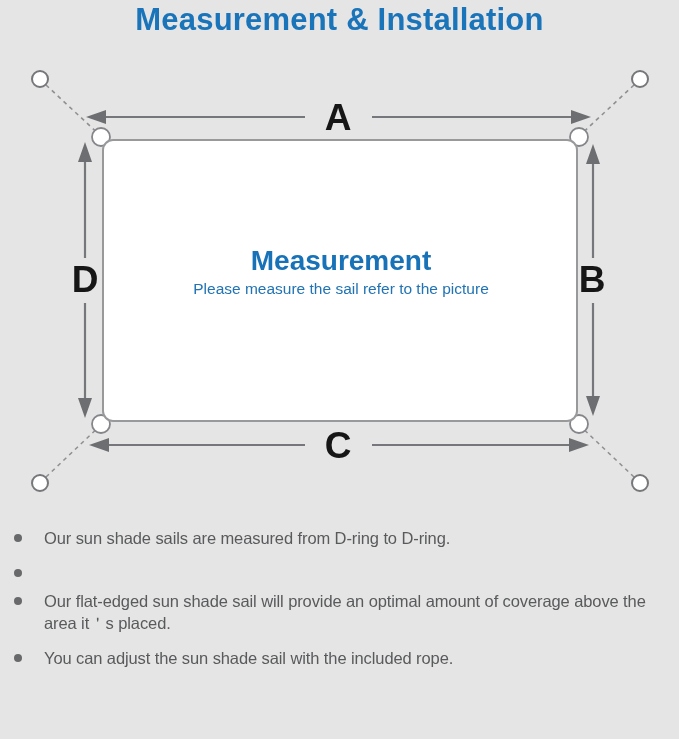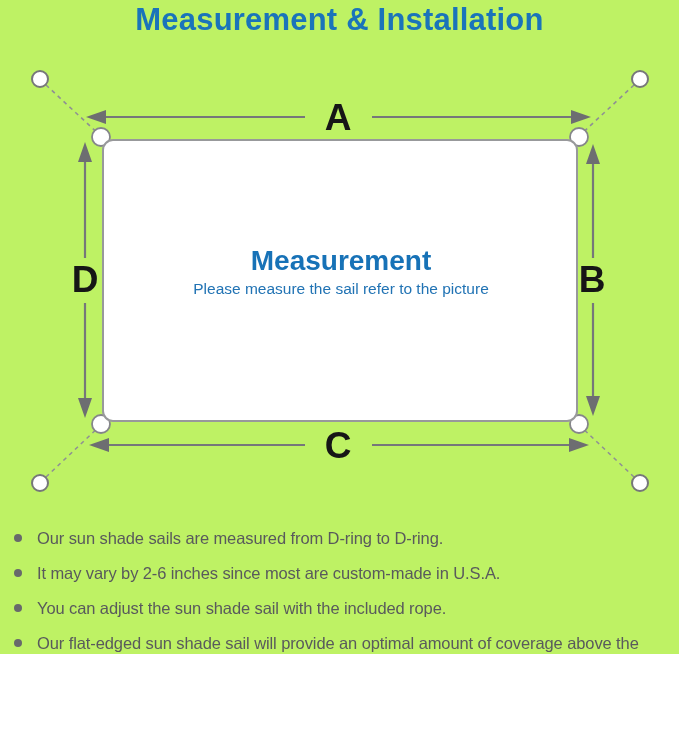--- a/index.html
+++ b/index.html
@@ -1,20 +1,20 @@
 <!DOCTYPE html>
 <html><head>
 <meta charset="utf-8">
 <style>
   html, body { margin: 0; padding: 0; background: #ffffff; }
   .page {
     position: relative;
     width: 679px;
-    height: 654px;
-    background: #bef264;
+    height: 739px;
+    background: #e5e5e5;
     overflow: hidden;
     font-family: "Liberation Sans", sans-serif;
   }
   .title {
     position: absolute;
     top: 0; left: 0; right: 0;
     margin: 0;
     padding-top: 2px;
     text-align: center;
     font-size: 31px;
@@ -55,21 +55,21 @@
     top: 527px;
     left: 14px;
     right: 5px;
     margin: 0;
     padding: 0;
     list-style: none;
   }
   .notes li {
     display: flex;
     align-items: flex-start;
-    gap: 15px;
+    gap: 22px;
     margin-bottom: 13px;
     font-size: 16.5px;
     line-height: 22px;
     letter-spacing: -0.1px;
     color: #595a5c;
   }
   .bullet-dot {
     flex: 0 0 8px;
     width: 8px; height: 8px;
     margin-top: 7px;
@@ -131,25 +131,24 @@
     <text class="center-sub" x="341" y="239">Please measure the sail refer to the picture</text>
   </svg>
 
   <ul class="notes">
     <li>
       <span class="bullet-dot"></span>
       <span>Our sun shade sails are measured from D-ring to D-ring.</span>
     </li>
     <li>
       <span class="bullet-dot"></span>
-      <span>It may vary by 2-6 inches since most are custom-made in U.S.A.</span>
+    </li>
+    <li>
+      <span class="bullet-dot"></span>
+      <span>Our flat-edged sun shade sail will provide an optimal amount of coverage above the area it＇s placed.</span>
     </li>
     <li>
       <span class="bullet-dot"></span>
       <span>You can adjust the sun shade sail with the included rope.</span>
-    </li>
-    <li>
-      <span class="bullet-dot"></span>
-      <span>Our flat-edged sun shade sail will provide an optimal amount of coverage above the area it＇s placed.</span>
     </li>
   </ul>
 
 </div>
 
 </body></html>

